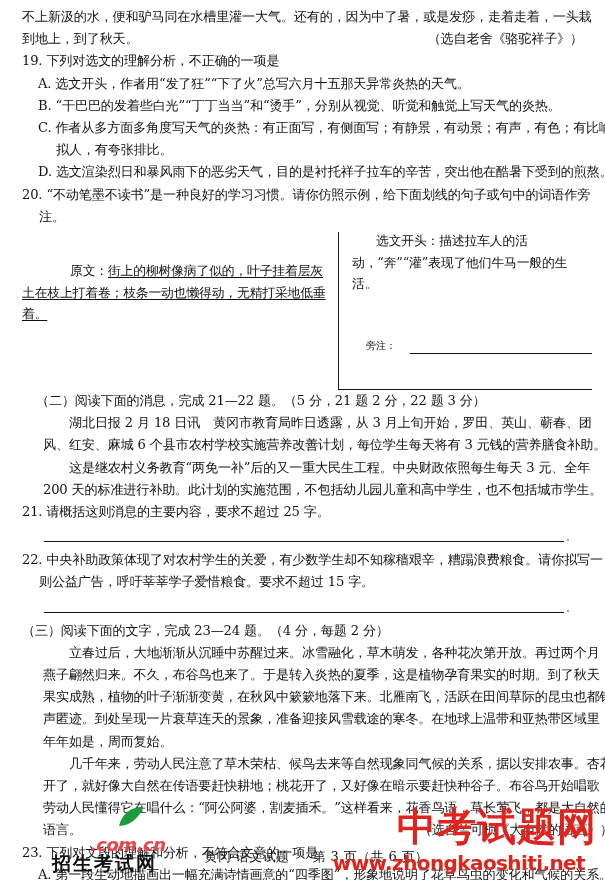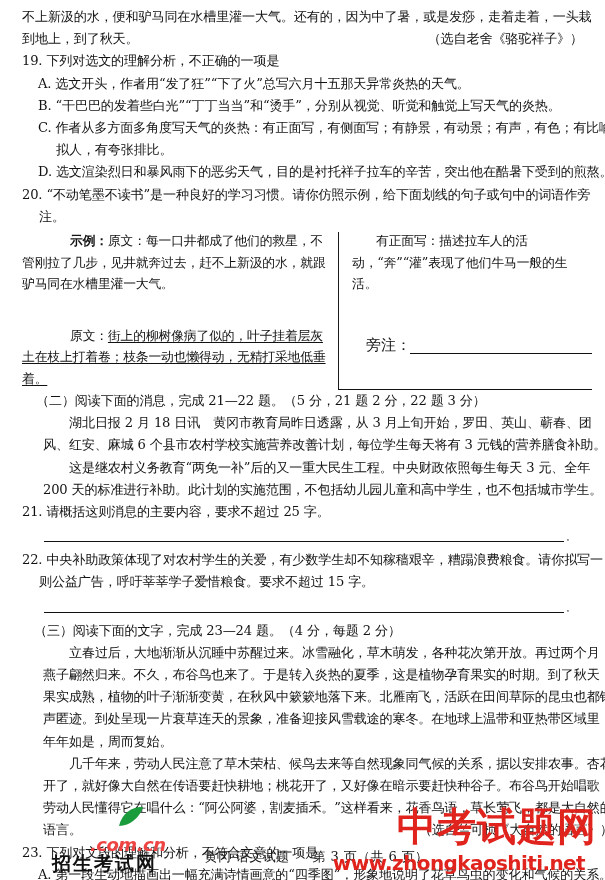--- a/index.html
+++ b/index.html
@@ -72,21 +72,21 @@
     font-size: 12.8px;
     line-height: 21.6px;
     white-space: normal;
   }
   .boxgap { height: 30px; }
 
   
   .pz-row {
     position: relative;
     height: 22px;
-    font-size: 15px;
+    font-size: 10px;
     line-height: 21.6px;
   }
   .pz-label { position: absolute; left: 14px; top: 0; }
   .pz-line1 {
     position: absolute;
     left: 58px;
     right: -8px;
     bottom: 3px;
     border-bottom: 1.1px solid #111;
   }
@@ -217,27 +217,26 @@
     <div class="ln hang-opt wrapz" style="width:568px;">D. 选文渲染烈日和暴风雨下的恶劣天气，目的是衬托祥子拉车的辛苦，突出他在酷暑下受到的煎熬。</div>
   </div>
 
   <div>
     <div class="ln hang-num wrapz" style="width:566px;">20. “不动笔墨不读书”是一种良好的学习习惯。请你仿照示例，给下面划线的句子或句中的词语作旁注。</div>
 
     <div class="q20box">
       <div class="q20divider"></div>
 
       <div class="col-left">
-        <div class="ln" style="text-indent:48px;"><span style="font-weight:bold;">示例：</span><span>原文：</span><span>每一口井都成了他们的救星，不管刚拉了几步，见井就奔过去，赶不上新汲的水，就跟驴马同在水槽里灌一大气。</span></div>
         <div class="boxgap"></div>
         <div class="ln" style="text-indent:48px;"><span>原文：</span><span class="u">街上的柳树像病了似的，叶子挂着层灰土在枝上打着卷；枝条一动也懒得动，无精打采地低垂着。</span></div>
       </div>
 
       <div class="col-right">
-        <div class="ln" style="text-indent:24px;"><span>有正面写：</span><span>描述拉车人的活动，“奔”“灌”表现了他们牛马一般的生活。</span></div>
+        <div class="ln" style="text-indent:24px;"><span>选文开头：</span><span>描述拉车人的活动，“奔”“灌”表现了他们牛马一般的生活。</span></div>
         <div class="pz-gap"></div>
         <div class="pz-gap"></div>
         <div class="pz-row">
           <span class="pz-label">旁注：</span>
           <span class="pz-line1"></span>
         </div>
         <div style="height:14px;"></div>
         <div class="pz-row">
           <span class="pz-line2"></span>
         </div>
@@ -257,21 +256,21 @@
     </div>
 
     <div class="ln hang-num wrapz" style="width:566px;">22. 中央补助政策体现了对农村学生的关爱，有少数学生却不知稼穑艰辛，糟蹋浪费粮食。请你拟写一则公益广告，呼吁莘莘学子爱惜粮食。要求不超过 15 字。</div>
     <div class="ansline">
       <i></i>
       <b>。</b>
     </div>
   </div>
 
   <div>
-    <div class="ln" style="text-indent:0px;margin-left:12px;">（三）阅读下面的文字，完成 23—24 题。（4 分，每题 2 分）</div>
+    <div class="ln" style="text-indent:0px;">（三）阅读下面的文字，完成 23—24 题。（4 分，每题 2 分）</div>
     <div class="ln wrapz indent2" style="width:570px;">立春过后，大地渐渐从沉睡中苏醒过来。冰雪融化，草木萌发，各种花次第开放。再过两个月，燕子翩然归来。不久，布谷鸟也来了。于是转入炎热的夏季，这是植物孕育果实的时期。到了秋天，果实成熟，植物的叶子渐渐变黄，在秋风中簌簌地落下来。北雁南飞，活跃在田间草际的昆虫也都销声匿迹。到处呈现一片衰草连天的景象，准备迎接风雪载途的寒冬。在地球上温带和亚热带区域里，年年如是，周而复始。</div>
     <div class="ln wrapz indent2" style="width:570px;position:relative;"><span>几千年来，劳动人民注意了草木荣枯、候鸟去来等自然现象同气候的关系，据以安排农事。杏花开了，就好像大自然在传语要赶快耕地；桃花开了，又好像在暗示要赶快种谷子。布谷鸟开始唱歌，劳动人民懂得它在唱什么：“阿公阿婆，割麦插禾。”这样看来，花香鸟语，草长莺飞，都是大自然的语言。</span><span style="float:right;">（选自竺可桢《大自然的语言》）</span></div>
     <div class="ln hang-num">23. 下列对文段的理解和分析，不符合文意的一项是</div>
     <div class="ln hang-opt wrapz" style="width:568px;">A. 第一段生动地描画出一幅充满诗情画意的“四季图”，形象地说明了花草鸟虫的变化和气候的关系。</div>
   </div>
 
   <div class="footer">
     <span>黄冈·语文试题</span>
     <span style="display:inline-block;width:14px;"></span>
     <span>第 3 页（共 6 页）</span>

